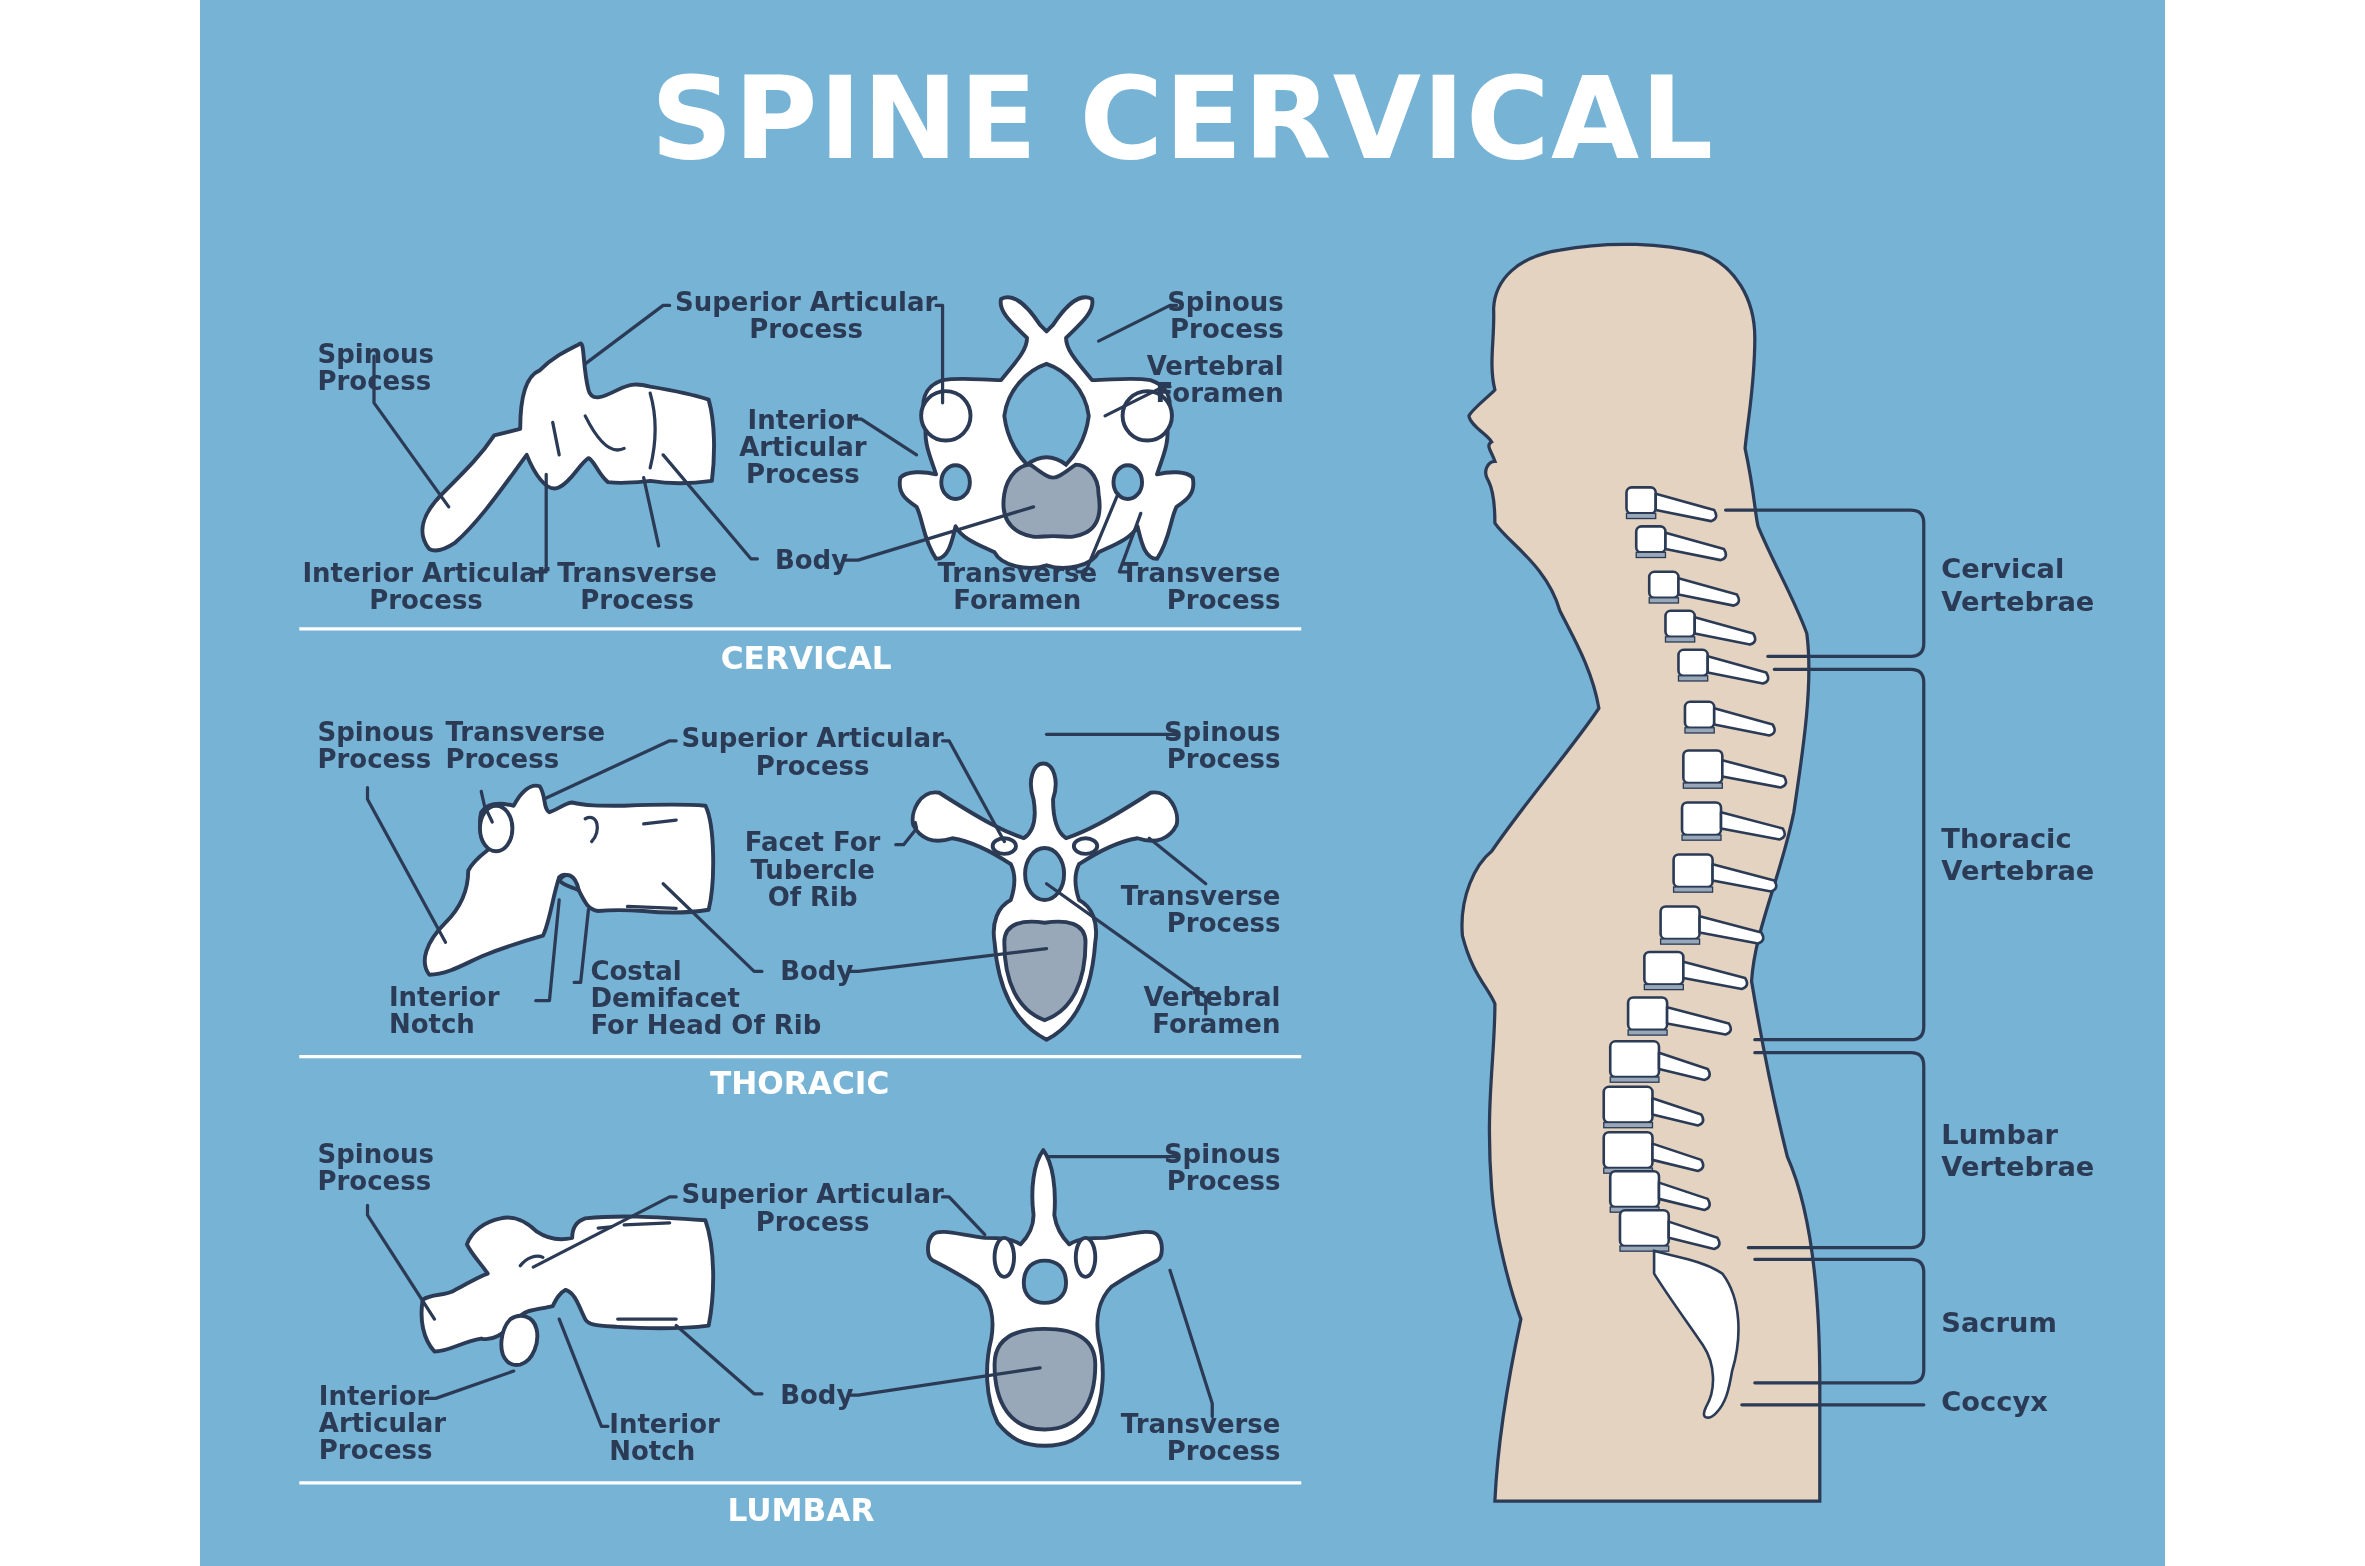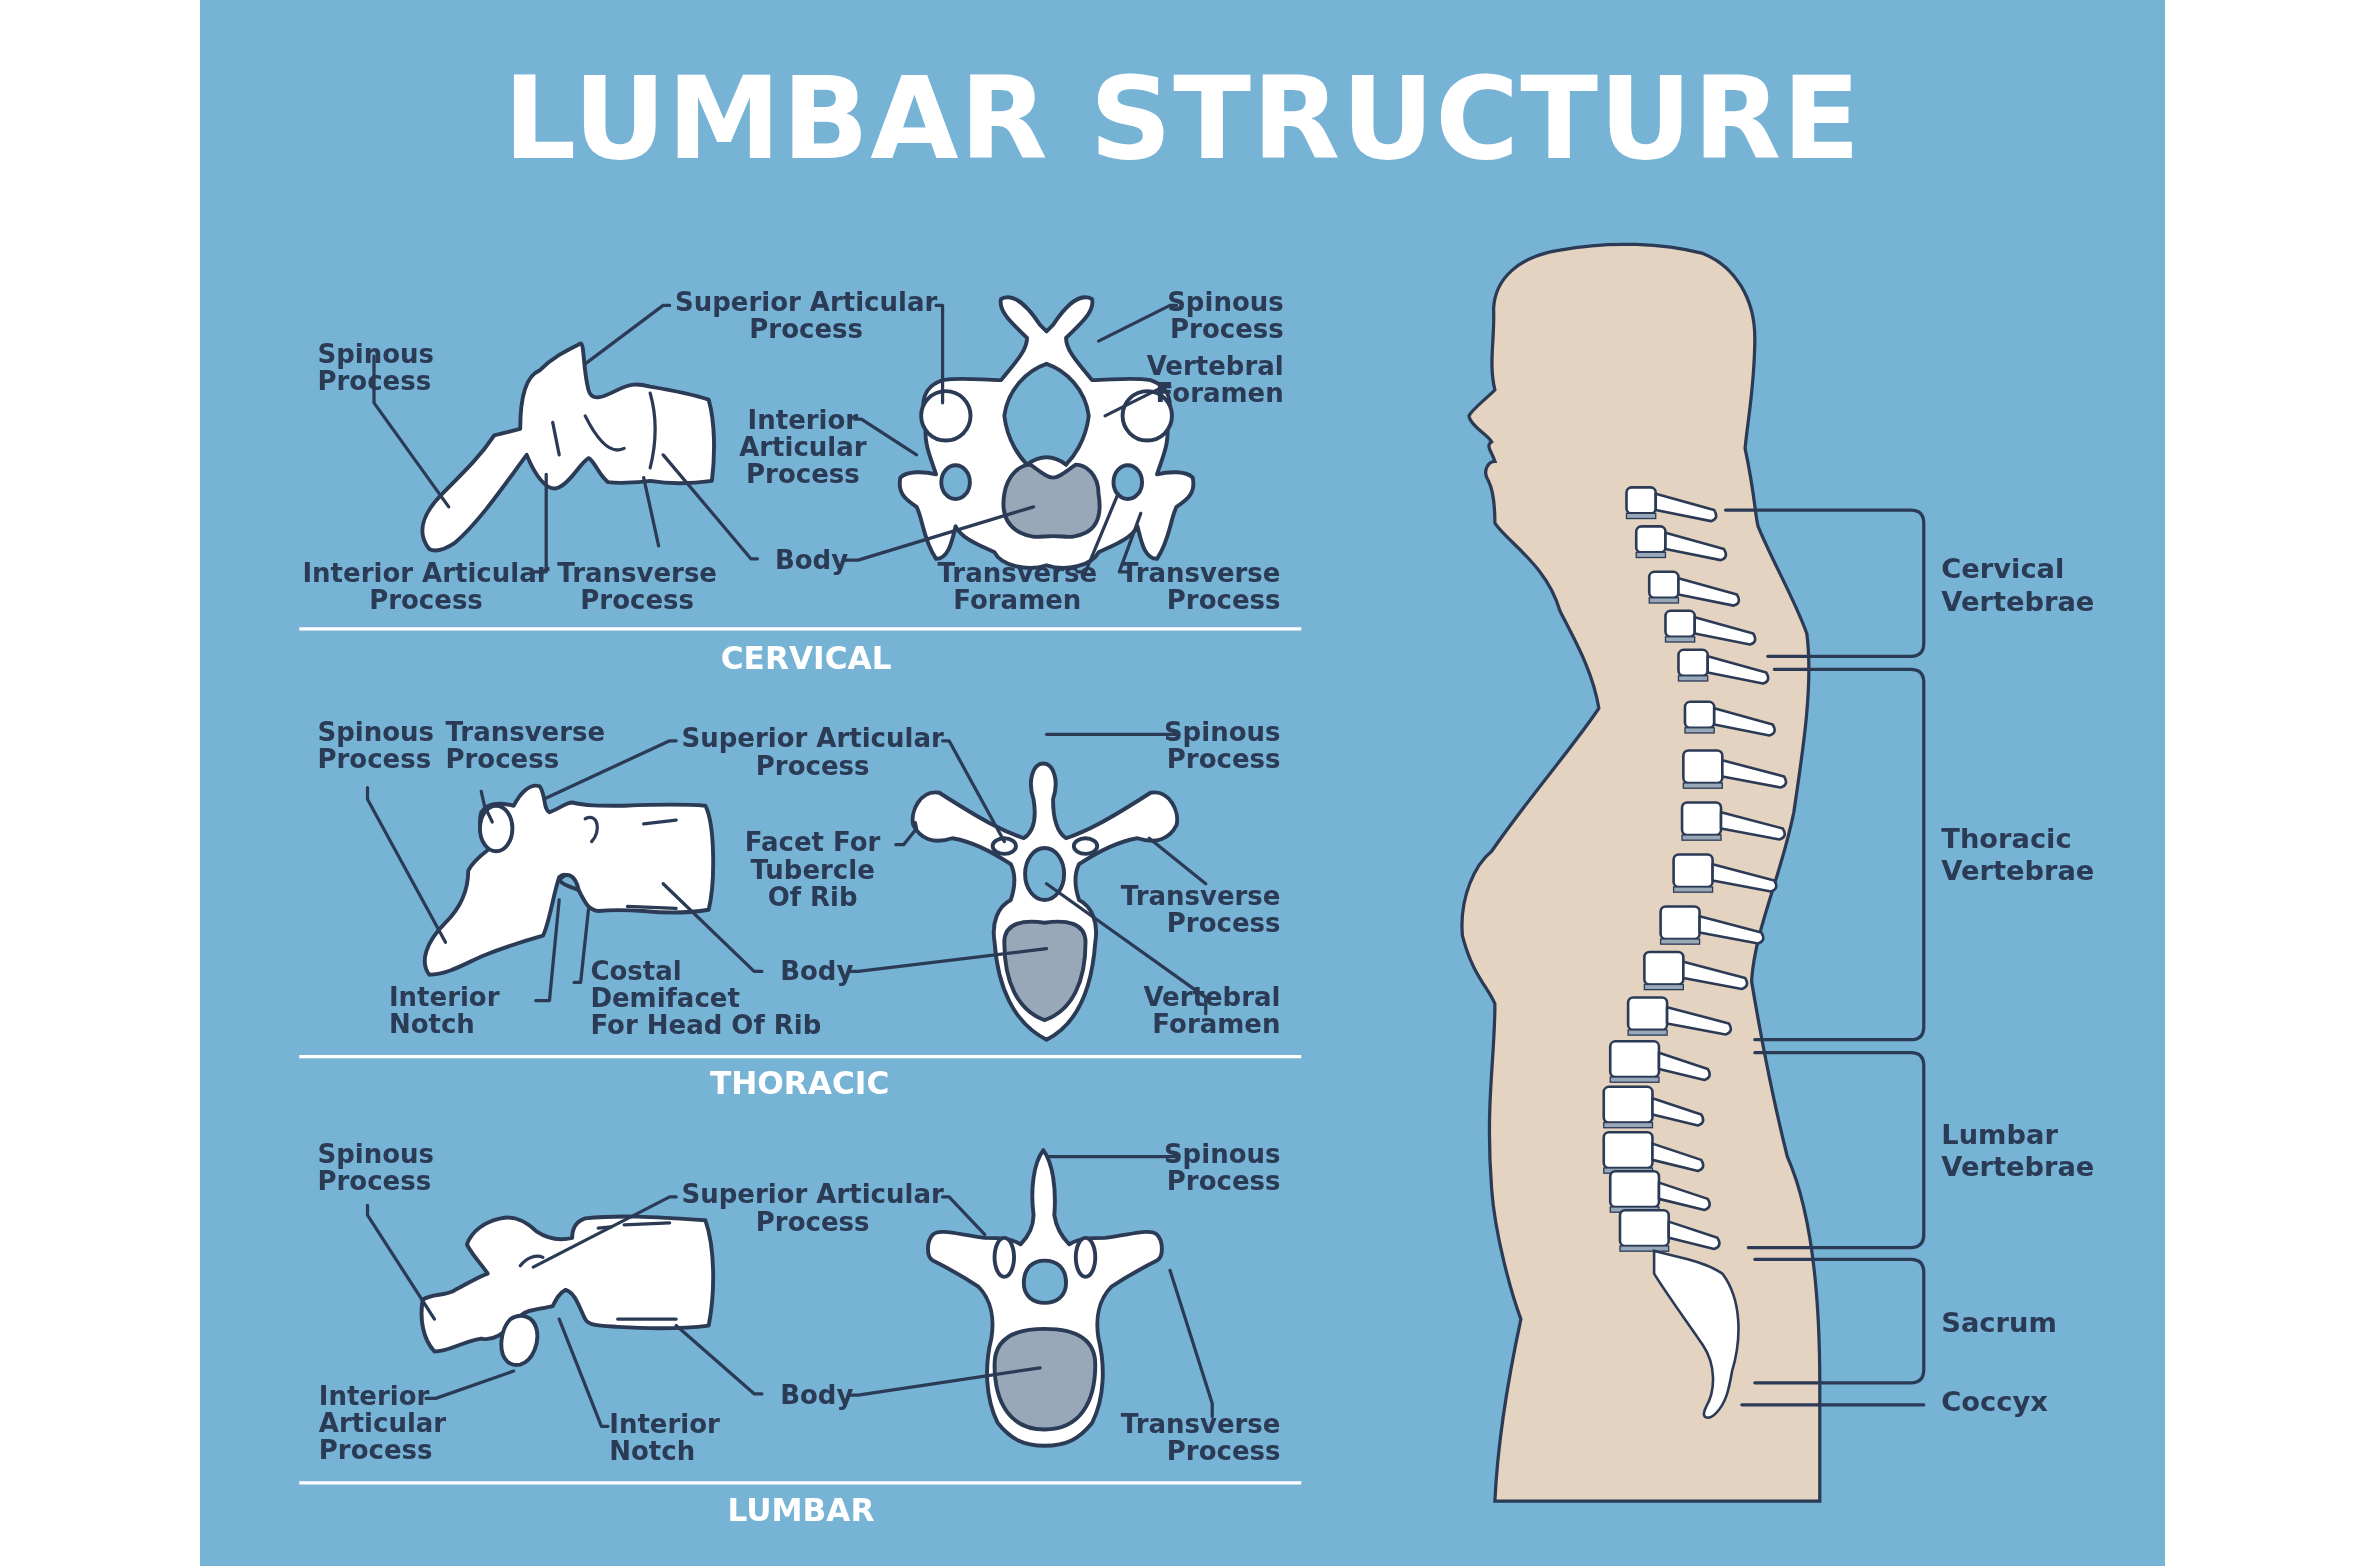--- a/index.html
+++ b/index.html
@@ -14,21 +14,21 @@
   .bone { fill: #ffffff; stroke: #2b3a55; stroke-width: 6; stroke-linejoin: round; }
   .hole { fill: #77b3d5; stroke: #2b3a55; stroke-width: 6; }
   .disc { fill: #98a8b8; stroke: #2b3a55; stroke-width: 6; }
   .div { stroke: #ffffff; stroke-width: 5; }
   .skin { fill: #e3d3c0; stroke: #2b3a55; stroke-width: 5; }
 </style>
 </head>
 <body>
 
 <div id="panel"></div>
-<div id="title">LUMBAR STRUCTURE</div>
+<div id="title">SPINE CERVICAL</div>
 
 <svg id="art" width="2366" height="1566" viewBox="0 0 3640 2410">
 
   <g>
 
     <g>
       <path class="bone" d="M660,845 C640,820 650,790 680,760 C720,720 740,700 760,670 L800,660 C800,620 805,580 830,570 C850,550 870,540 890,530 C900,520 895,560 905,600 C910,620 930,610 950,600 C970,590 980,590 1000,595 C1030,600 1060,605 1090,615 C1100,650 1100,700 1095,740 C1060,745 1030,745 1000,740 C980,742 960,745 935,742 C920,730 915,710 905,705 C890,715 880,740 860,750 C840,760 820,725 810,700 C780,740 740,800 700,835 C685,845 670,850 660,845 Z"></path>
       <path class="ln" d="M900,640 C920,680 940,700 960,690"></path>
       <path class="ln" d="M1000,605 C1010,640 1010,680 1000,720"></path>
       <path class="ln" d="M850,650 L860,700"></path>

